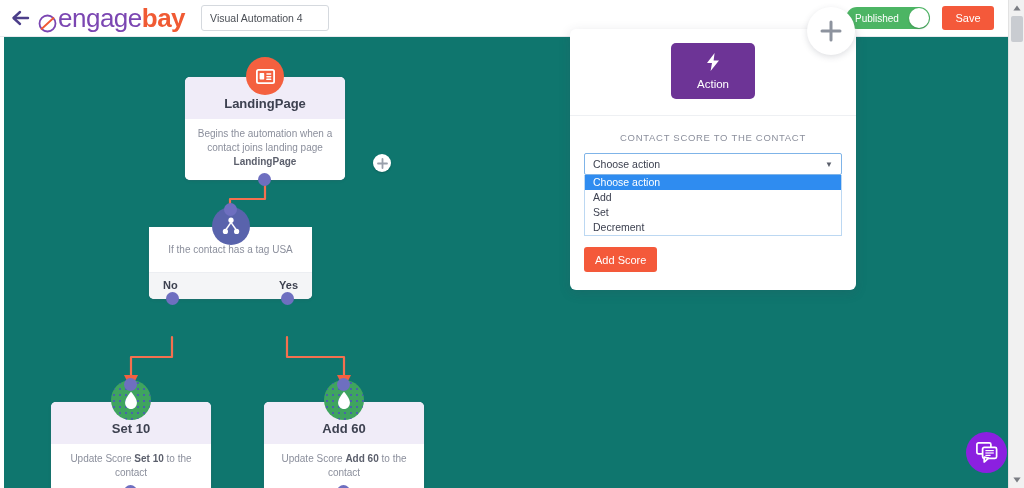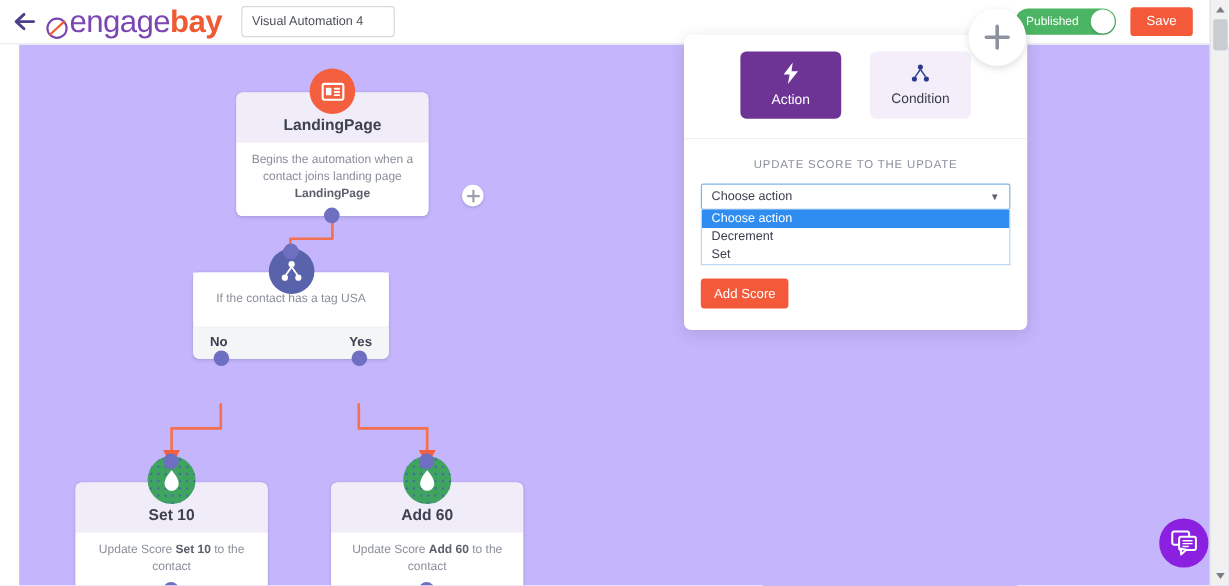--- a/index.html
+++ b/index.html
@@ -104,23 +104,23 @@
     border: none;
     border-radius: 3px;
     font-size: 11px;
     font-family: "Liberation Sans", sans-serif;
     cursor: pointer;
   }
 
   
   .canvas {
     position: absolute;
-    top: 37px; left: 16px;
+    top: 37px; left: 4px;
     width: 1008px; height: 451px;
-    background: #c4b5fd;
+    background: #0f766e;
     overflow: hidden;
   }
 
   
   .node {
     position: absolute;
     background: #ffffff;
     border-radius: 5px;
     box-shadow: 0 1px 3px rgba(60,64,80,.14), 0 0 0 1px rgba(120,110,160,.06);
     overflow: visible;
@@ -519,45 +519,34 @@
 
       <div class="tab tab-active">
         <span>
           <svg width="14" height="18" viewBox="0 0 14 18" aria-hidden="true">
             <polygon points="8.6,0 1,10 6,10 4.6,18 13,7.4 7.6,7.4" fill="#ffffff"></polygon>
           </svg>
         </span>
         <span>Action</span>
       </div>
 
-      <div class="tab tab-inactive">
-        <span>
-          <svg width="16" height="16" viewBox="0 0 18 18" aria-hidden="true">
-            <circle cx="9" cy="3.2" r="2.4" fill="#2b3a8c"></circle>
-            <circle cx="3.4" cy="14.4" r="2.4" fill="#2b3a8c"></circle>
-            <circle cx="14.6" cy="14.4" r="2.4" fill="#2b3a8c"></circle>
-            <line x1="9" y1="5.4" x2="4.2" y2="12.2" stroke="#2b3a8c" stroke-width="1.4"></line>
-            <line x1="9" y1="5.4" x2="13.8" y2="12.2" stroke="#2b3a8c" stroke-width="1.4"></line>
-          </svg>
-        </span>
-        <span>Condition</span>
-      </div>
-    </div>
-
-    <div class="panel-subtitle">UPDATE SCORE TO THE UPDATE</div>
+    </div>
+
+    <div class="panel-subtitle">CONTACT SCORE TO THE CONTACT</div>
 
     <div class="select-wrap">
       <div class="select-box">
         <span>Choose action</span>
         <span class="caret">▼</span>
       </div>
       <div class="select-list">
         <div class="select-option selected">Choose action</div>
+        <div class="select-option">Add</div>
+        <div class="select-option">Set</div>
         <div class="select-option">Decrement</div>
-        <div class="select-option">Set</div>
       </div>
     </div>
 
     <button class="add-action-btn">Add Score</button>
   </div>
 
   <div class="chat-fab">
     <svg width="22" height="21" viewBox="0 0 22 21" aria-hidden="true">
       <rect x="0.9" y="0.9" width="14" height="11" rx="1.6" fill="none" stroke="#ffffff" stroke-width="1.7"></rect>
       <rect x="6.6" y="5.3" width="14" height="11" rx="1.6" fill="#8b20e0" stroke="#ffffff" stroke-width="1.7"></rect>

